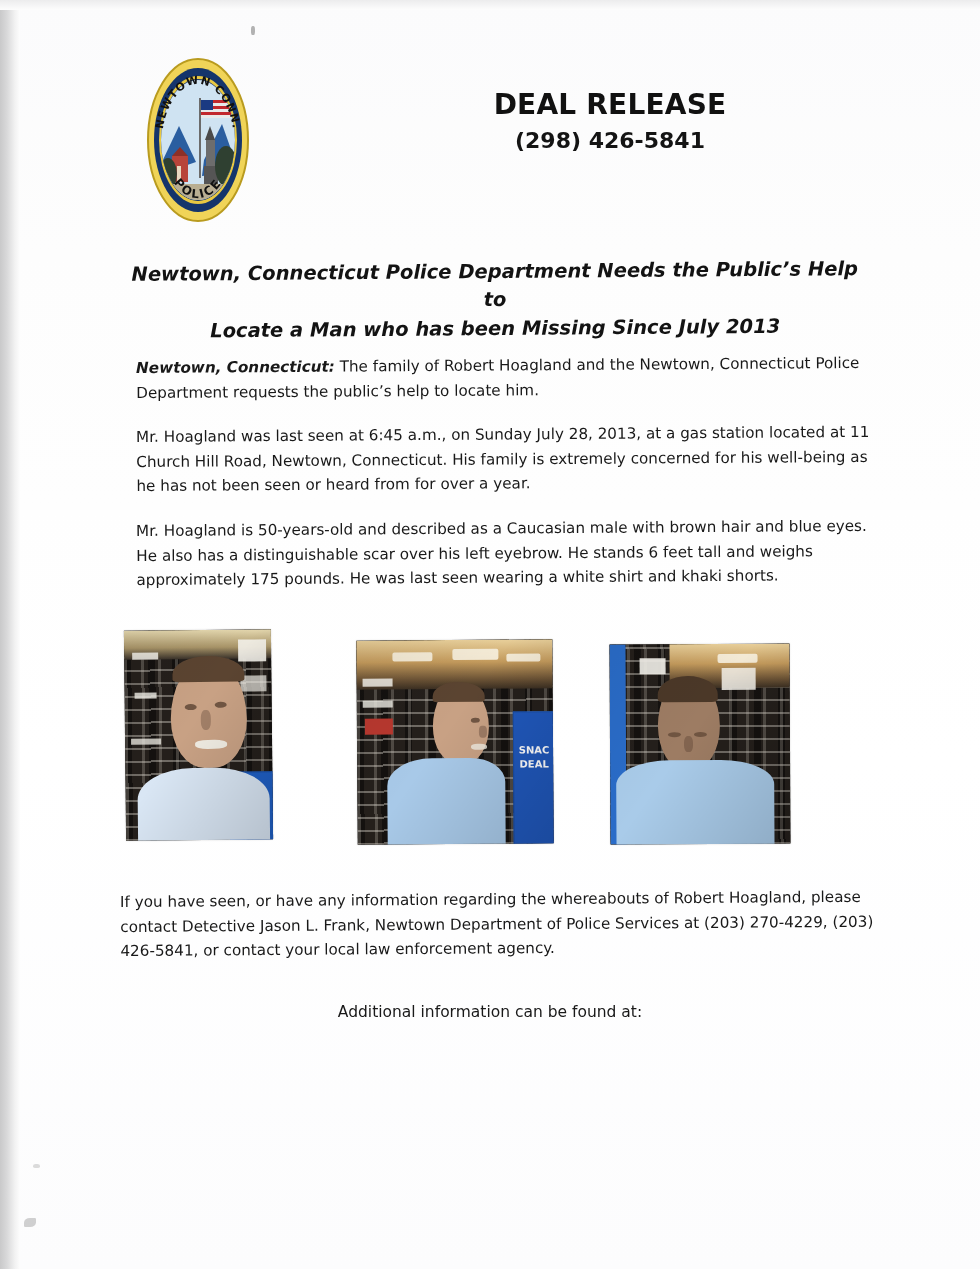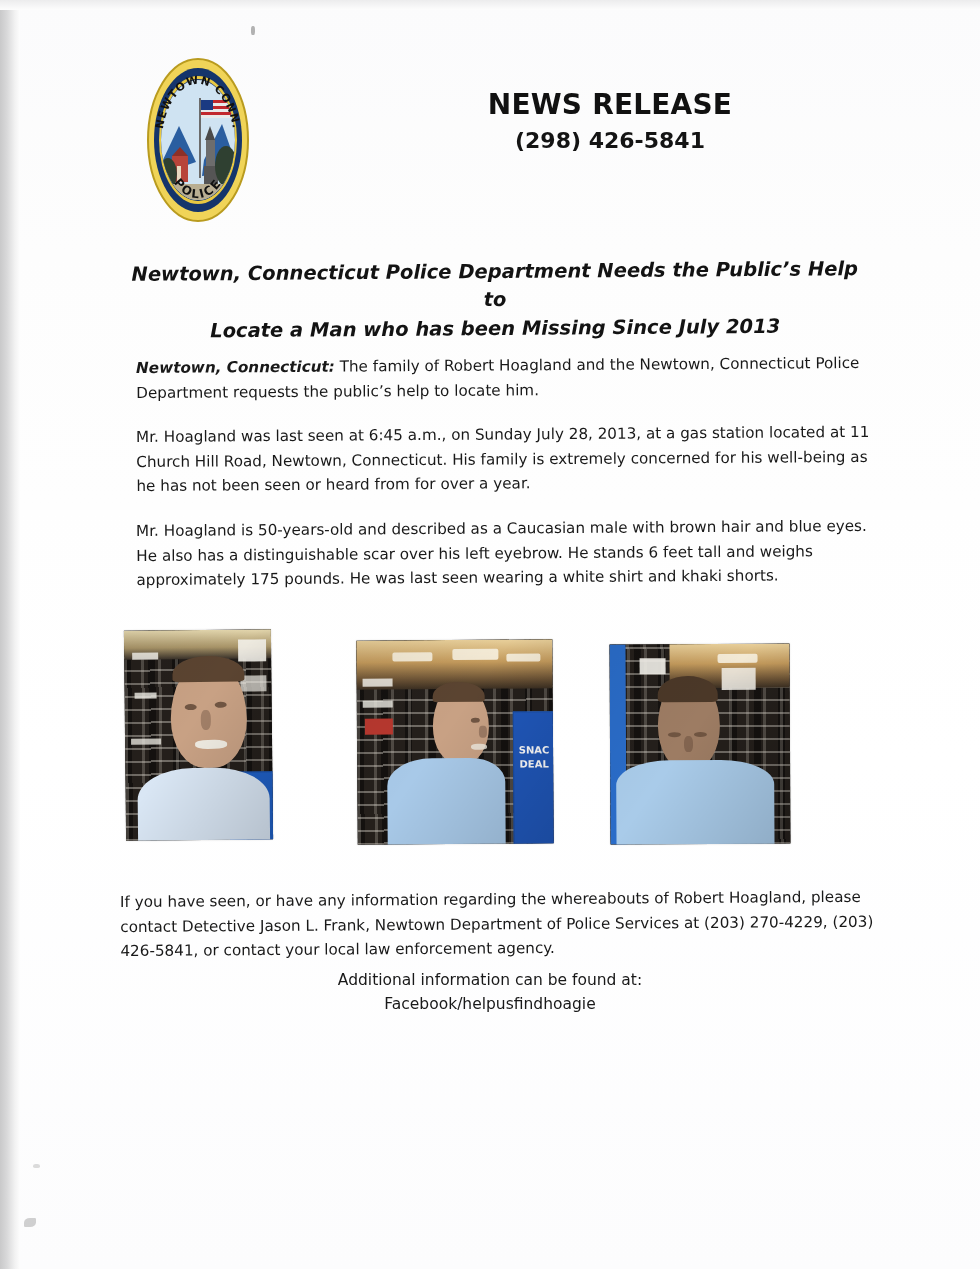--- a/index.html
+++ b/index.html
@@ -225,21 +225,21 @@
     width: 770px;
     font-family: "DejaVu Sans", sans-serif;
     font-size: 15.2px;
     line-height: 1.62;
     color: #191919;
     transform: rotate(-0.4deg);
     transform-origin: left top;
   }
   .footer {
     position: absolute;
-    left: 190px; top: 968px;
+    left: 190px; top: 1000px;
     width: 600px;
     text-align: center;
     font-family: "DejaVu Sans", sans-serif;
     font-size: 15.5px;
     line-height: 1.58;
     color: #191919;
   }
 </style>
 </head>
 <body>
@@ -306,21 +306,21 @@
         </text>
 
         <path id="arcBot" d="M 20 92 A 34 52 0 0 0 88 92" fill="none"></path>
         <text font-family="DejaVu Sans, sans-serif" font-size="12" font-weight="bold" fill="#111111" letter-spacing="2">
           <textPath href="#arcBot" startOffset="50%" text-anchor="middle">POLICE</textPath>
         </text>
       </svg>
     </div>
 
     <div class="header-text">
-      <div class="news-release">NEWS RELEASE</div>
+      <div class="news-release">DEAL RELEASE</div>
       <div class="header-phone">(298) 426-5841</div>
     </div>
   </div>
 
   <div class="subtitle">
     <div>Newtown, Connecticut Police Department Needs the Public’s Help to</div>
     <div>Locate a Man who has been Missing Since July 2013</div>
   </div>
 
   <div class="body-block">
@@ -407,16 +407,15 @@
       </div>
       <div class="shade"></div>
     </div>
 
   </div>
 
   <div class="contact">If you have seen, or have any information regarding the whereabouts of Robert Hoagland, please contact Detective Jason L. Frank, Newtown Department of Police Services at (203) 270-4229, (203) 426-5841, or contact your local law enforcement agency.</div>
 
   <div class="footer">
     <div>Additional information can be found at:</div>
-    <div>Facebook/helpusfindhoagie</div>
   </div>
 
 </div>
 
 </body></html>

